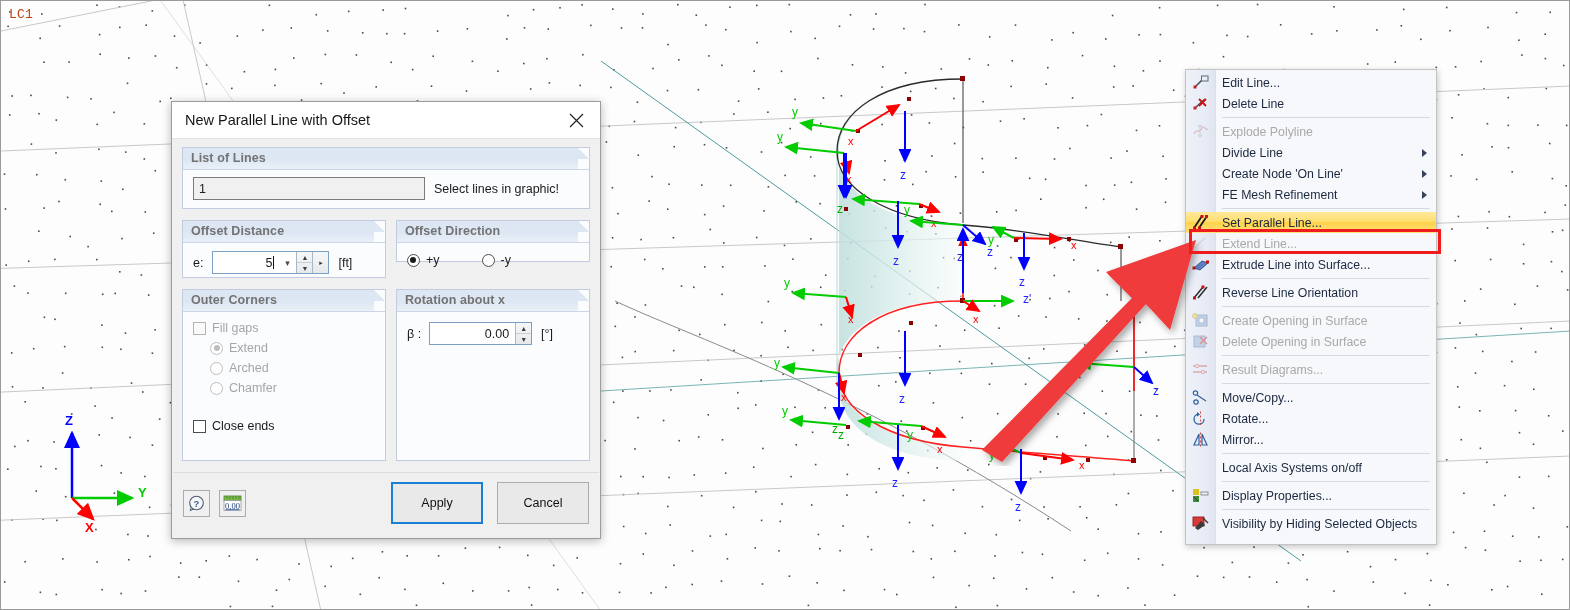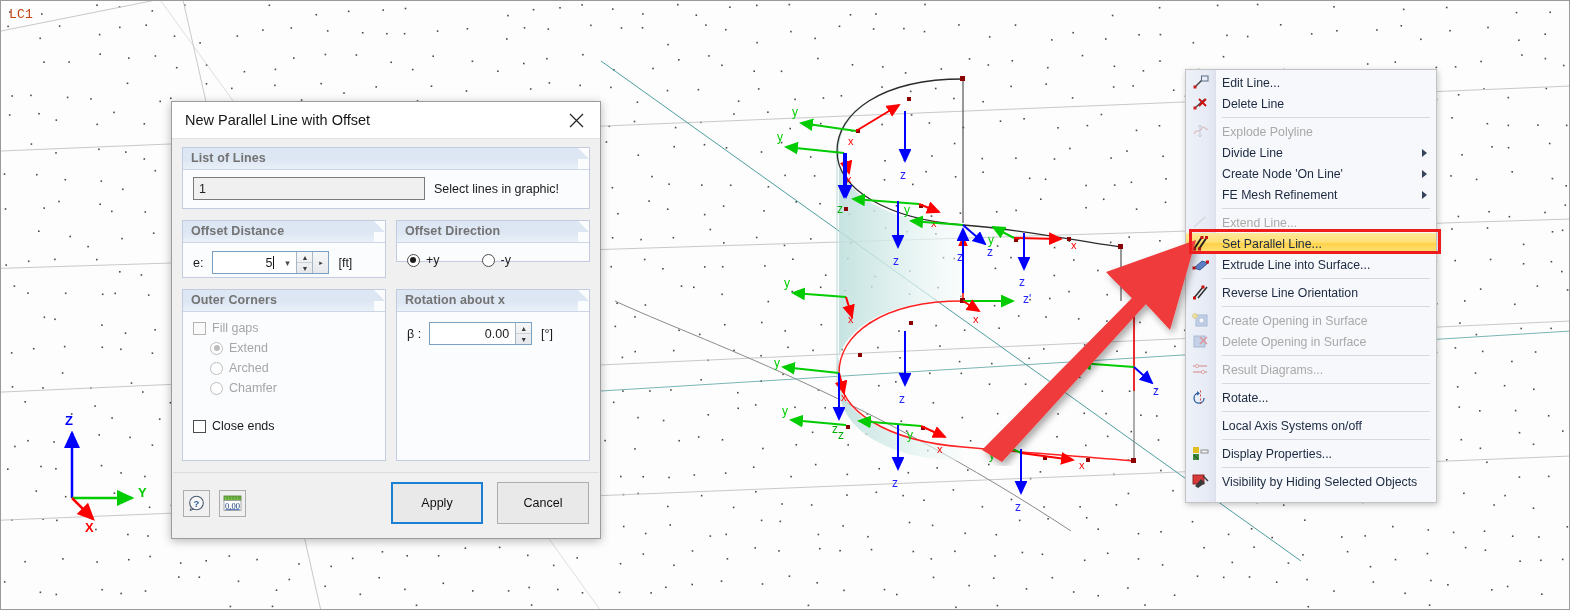--- a/index.html
+++ b/index.html
@@ -1759,41 +1759,41 @@
           <span class="ic"></span>
           <span class="mlabel">Create Node 'On Line'</span>
           <span class="arrow"></span>
         </div>
         <div class="mi">
           <span class="ic"></span>
           <span class="mlabel">FE Mesh Refinement</span>
           <span class="arrow"></span>
         </div>
         <div class="msep"></div>
-        <div class="mi disabled">
-          <span class="ic">
-            <svg width="17" height="15" viewBox="0 0 17 15" opacity="0.4">
-              <path d="M2,12 L13,2" stroke="#b9b9b9" stroke-width="1.6"></path>
-            </svg>
-          </span>
-          <span class="mlabel">Extend Line...</span>
-        </div>
         <div class="mi highlight">
           <span class="ic">
             <svg width="17" height="15" viewBox="0 0 17 15">
               <path d="M2,13 L10,1" stroke="#1a1a1a" stroke-width="1.8"></path>
               <path d="M7,13 L15,1" stroke="#1a1a1a" stroke-width="1.8"></path>
               <rect x="8.5" y="0" width="3" height="3" fill="#cc1111"></rect>
               <rect x="13" y="0" width="3" height="3" fill="#cc1111"></rect>
               <rect x="1" y="11.5" width="3" height="3" fill="#cc1111"></rect>
               <rect x="6" y="11.5" width="3" height="3" fill="#cc1111"></rect>
             </svg>
           </span>
           <span class="mlabel">Set Parallel Line...</span>
         </div>
+        <div class="mi disabled">
+          <span class="ic">
+            <svg width="17" height="15" viewBox="0 0 17 15" opacity="0.4">
+              <path d="M2,12 L13,2" stroke="#b9b9b9" stroke-width="1.6"></path>
+            </svg>
+          </span>
+          <span class="mlabel">Extend Line...</span>
+        </div>
         <div class="mi">
           <span class="ic">
             <svg width="17" height="15" viewBox="0 0 17 15">
               <path d="M2,11 L10,4 L16,6 L8,13 Z" fill="#5b7fc4" stroke="#33508a" stroke-width="0.9"></path>
               <rect x="0.5" y="9.5" width="3" height="3" fill="#cc1111"></rect>
               <rect x="14" y="3.5" width="3" height="3" fill="#cc1111"></rect>
             </svg>
           </span>
           <span class="mlabel">Extrude Line into Surface...</span>
         </div>
@@ -1838,26 +1838,46 @@
               <circle cx="5" cy="4" r="1.6" fill="#fff" stroke="#cc6a6a" stroke-width="1"></circle>
               <circle cx="11" cy="10" r="1.6" fill="#fff" stroke="#cc6a6a" stroke-width="1"></circle>
             </svg>
           </span>
           <span class="mlabel">Result Diagrams...</span>
         </div>
         <div class="msep"></div>
         <div class="mi">
           <span class="ic">
             <svg width="17" height="15" viewBox="0 0 17 15">
+              <circle cx="3.5" cy="3" r="2.2" fill="none" stroke="#2f5f9e" stroke-width="1.2"></circle>
+              <circle cx="4" cy="12" r="2.2" fill="none" stroke="#2f5f9e" stroke-width="1.2"></circle>
+              <path d="M5,5 L14,11" stroke="#2f5f9e" stroke-width="1.2"></path>
+            </svg>
+          </span>
+          <span class="mlabel">Move/Copy...</span>
+        </div>
+        <div class="mi">
+          <span class="ic">
+            <svg width="17" height="15" viewBox="0 0 17 15">
               <path d="M12,8 A5,5 0 1,1 6.5,3.2" fill="none" stroke="#2f5f9e" stroke-width="1.3"></path>
               <path d="M5,1 L8,3.5 L5,5.5 Z" fill="#2f5f9e"></path>
               <path d="M8.5,0.5 L8.5,14" stroke="#cc3333" stroke-width="0.9" stroke-dasharray="2,2"></path>
             </svg>
           </span>
           <span class="mlabel">Rotate...</span>
+        </div>
+        <div class="mi">
+          <span class="ic">
+            <svg width="17" height="15" viewBox="0 0 17 15">
+              <path d="M7,13 L2,13 L7,2 Z" fill="none" stroke="#2f5f9e" stroke-width="1.2"></path>
+              <path d="M10,13 L15,13 L10,2 Z" fill="none" stroke="#2f5f9e" stroke-width="1.2"></path>
+              <path d="M8.5,0.5 L8.5,14.5" stroke="#cc3333" stroke-width="0.9" stroke-dasharray="2,2"></path>
+            </svg>
+          </span>
+          <span class="mlabel">Mirror...</span>
         </div>
         <div class="msep"></div>
         <div class="mi">
           <span class="ic"></span>
           <span class="mlabel">Local Axis Systems on/off</span>
         </div>
         <div class="msep"></div>
         <div class="mi">
           <span class="ic">
             <svg width="17" height="15" viewBox="0 0 17 15">

